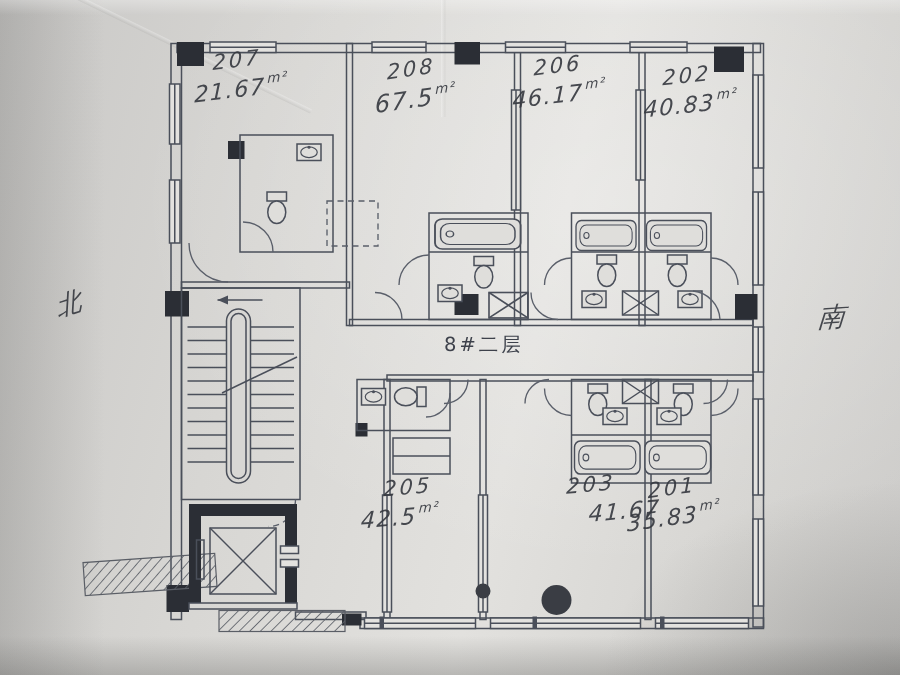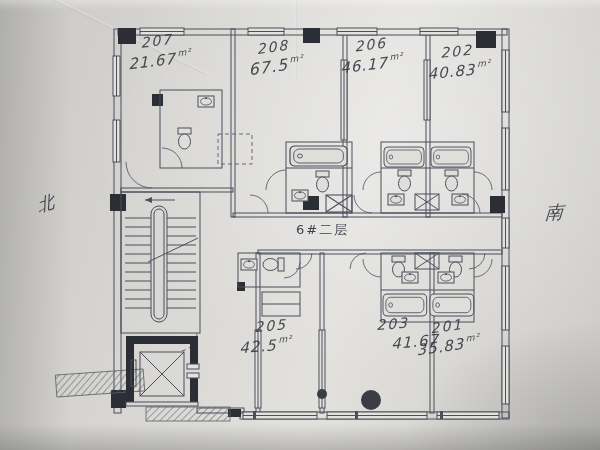--- a/index.html
+++ b/index.html
@@ -288,16 +288,16 @@
     </div>
 
     <div class="hw" style="left:418px;top:322px;--r:-8deg">
       <div class="rn" style="margin-left:14px">201</div>
       <div class="ra"><span>35.83</span><span class="sup">m²</span></div>
     </div>
 
     <div class="hw compass" style="left:36px;top:196px;--r:-18deg;font-size:17px">北</div>
     <div class="hw compass" style="left:546px;top:202px;--r:-4deg;font-size:18px">南</div>
 
-    <div class="printed" style="left:296px;top:221px">6#二层</div>
+    <div class="printed" style="left:296px;top:221px">8#二层</div>
   </div>
 
 </div>
 
 </body></html>

